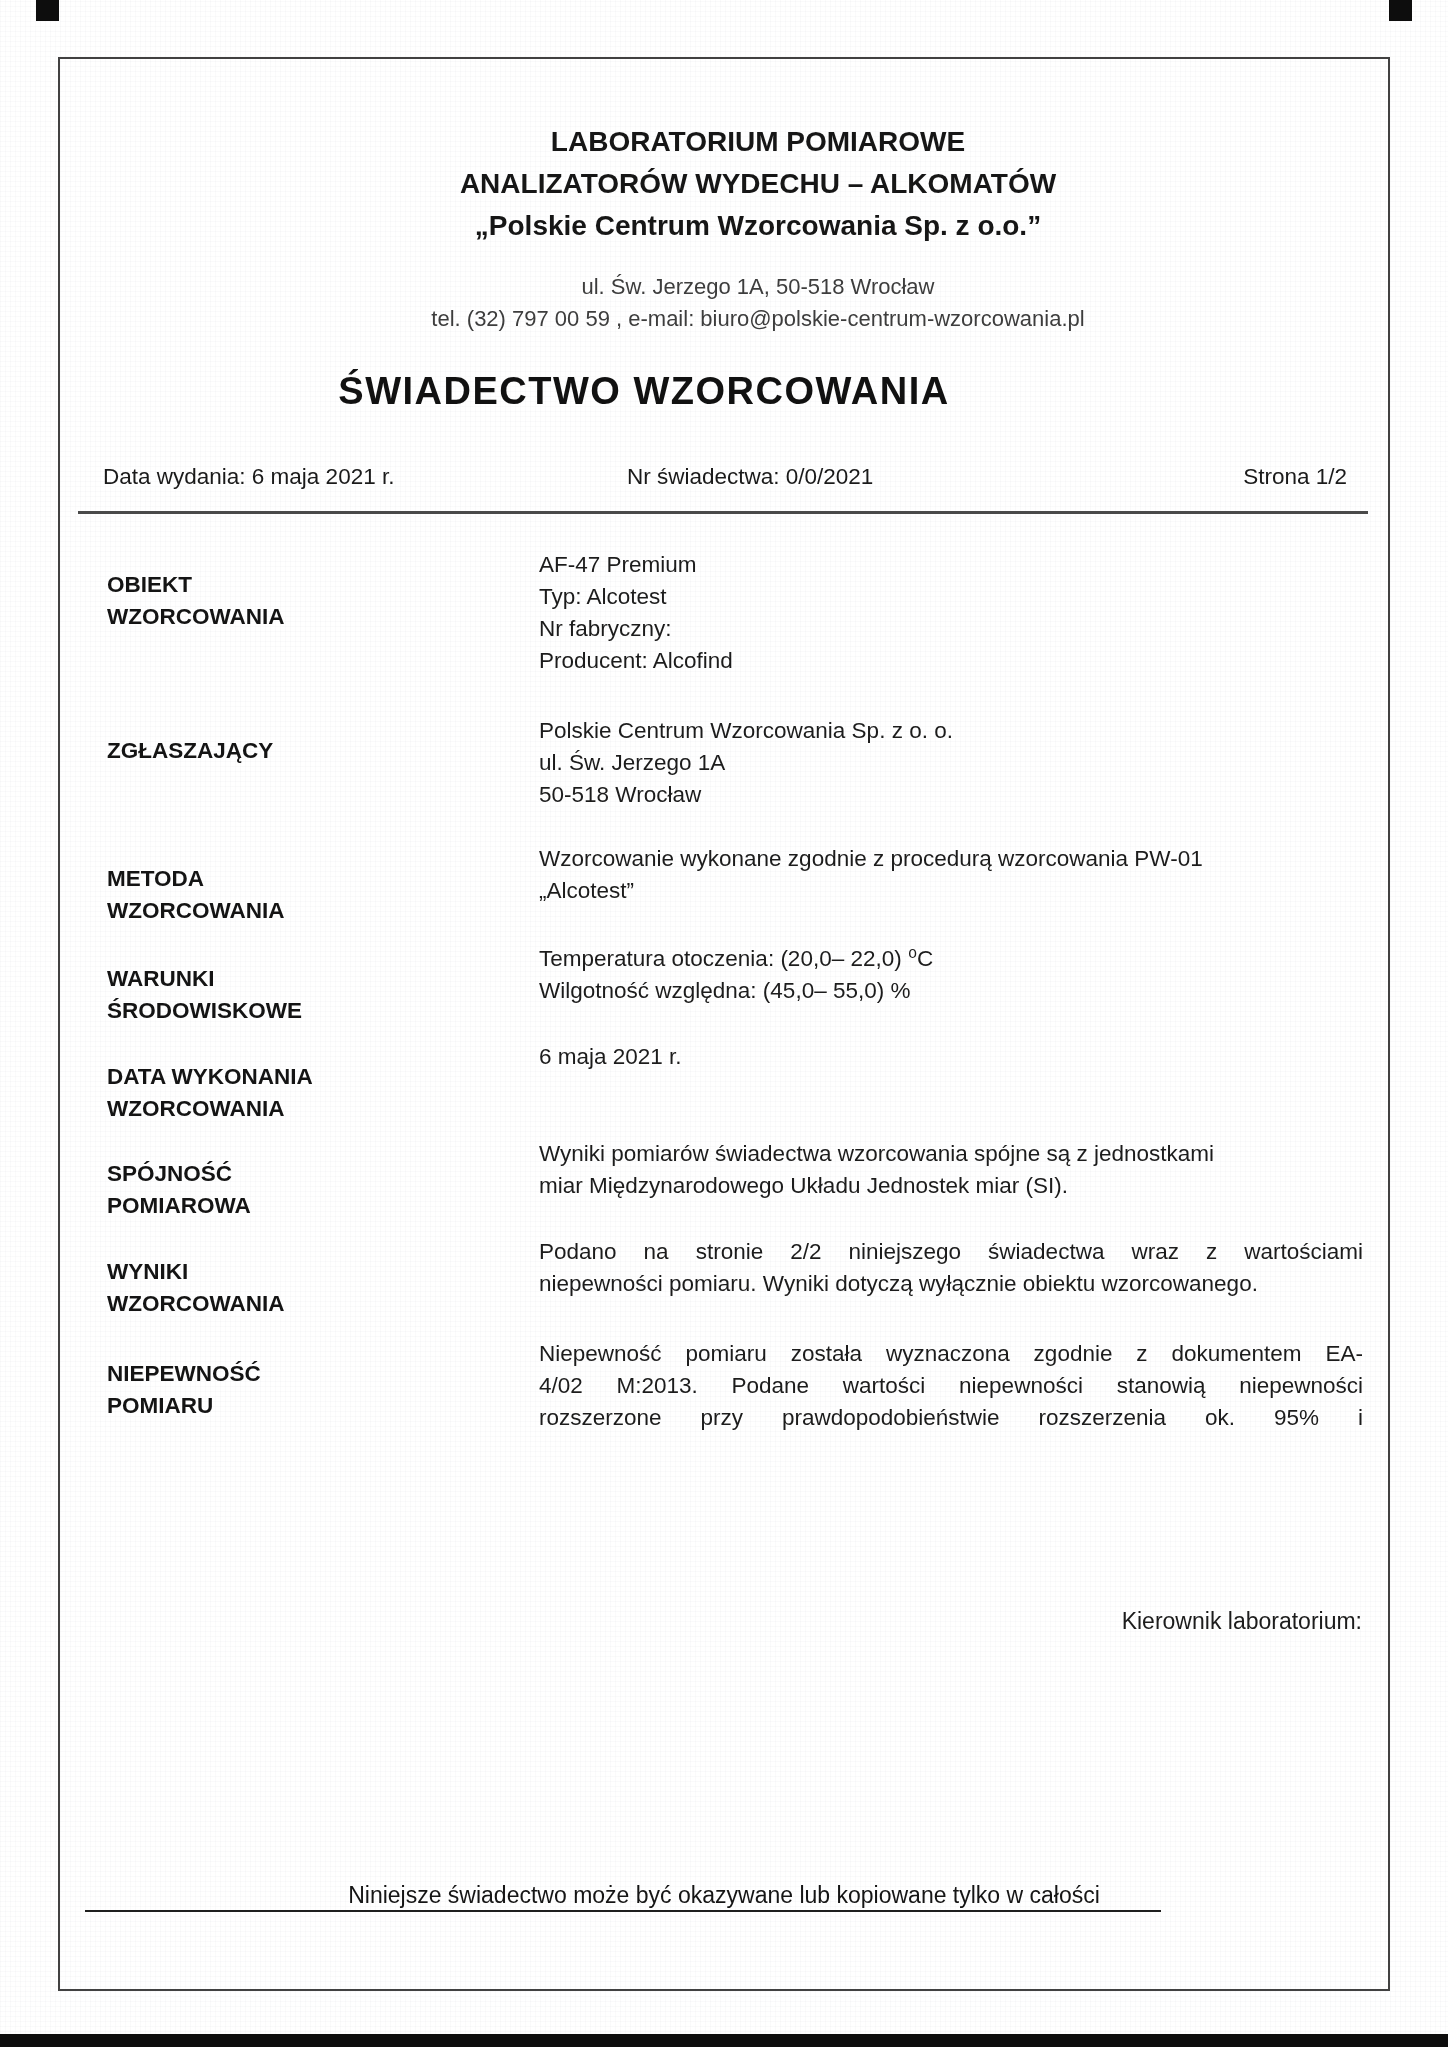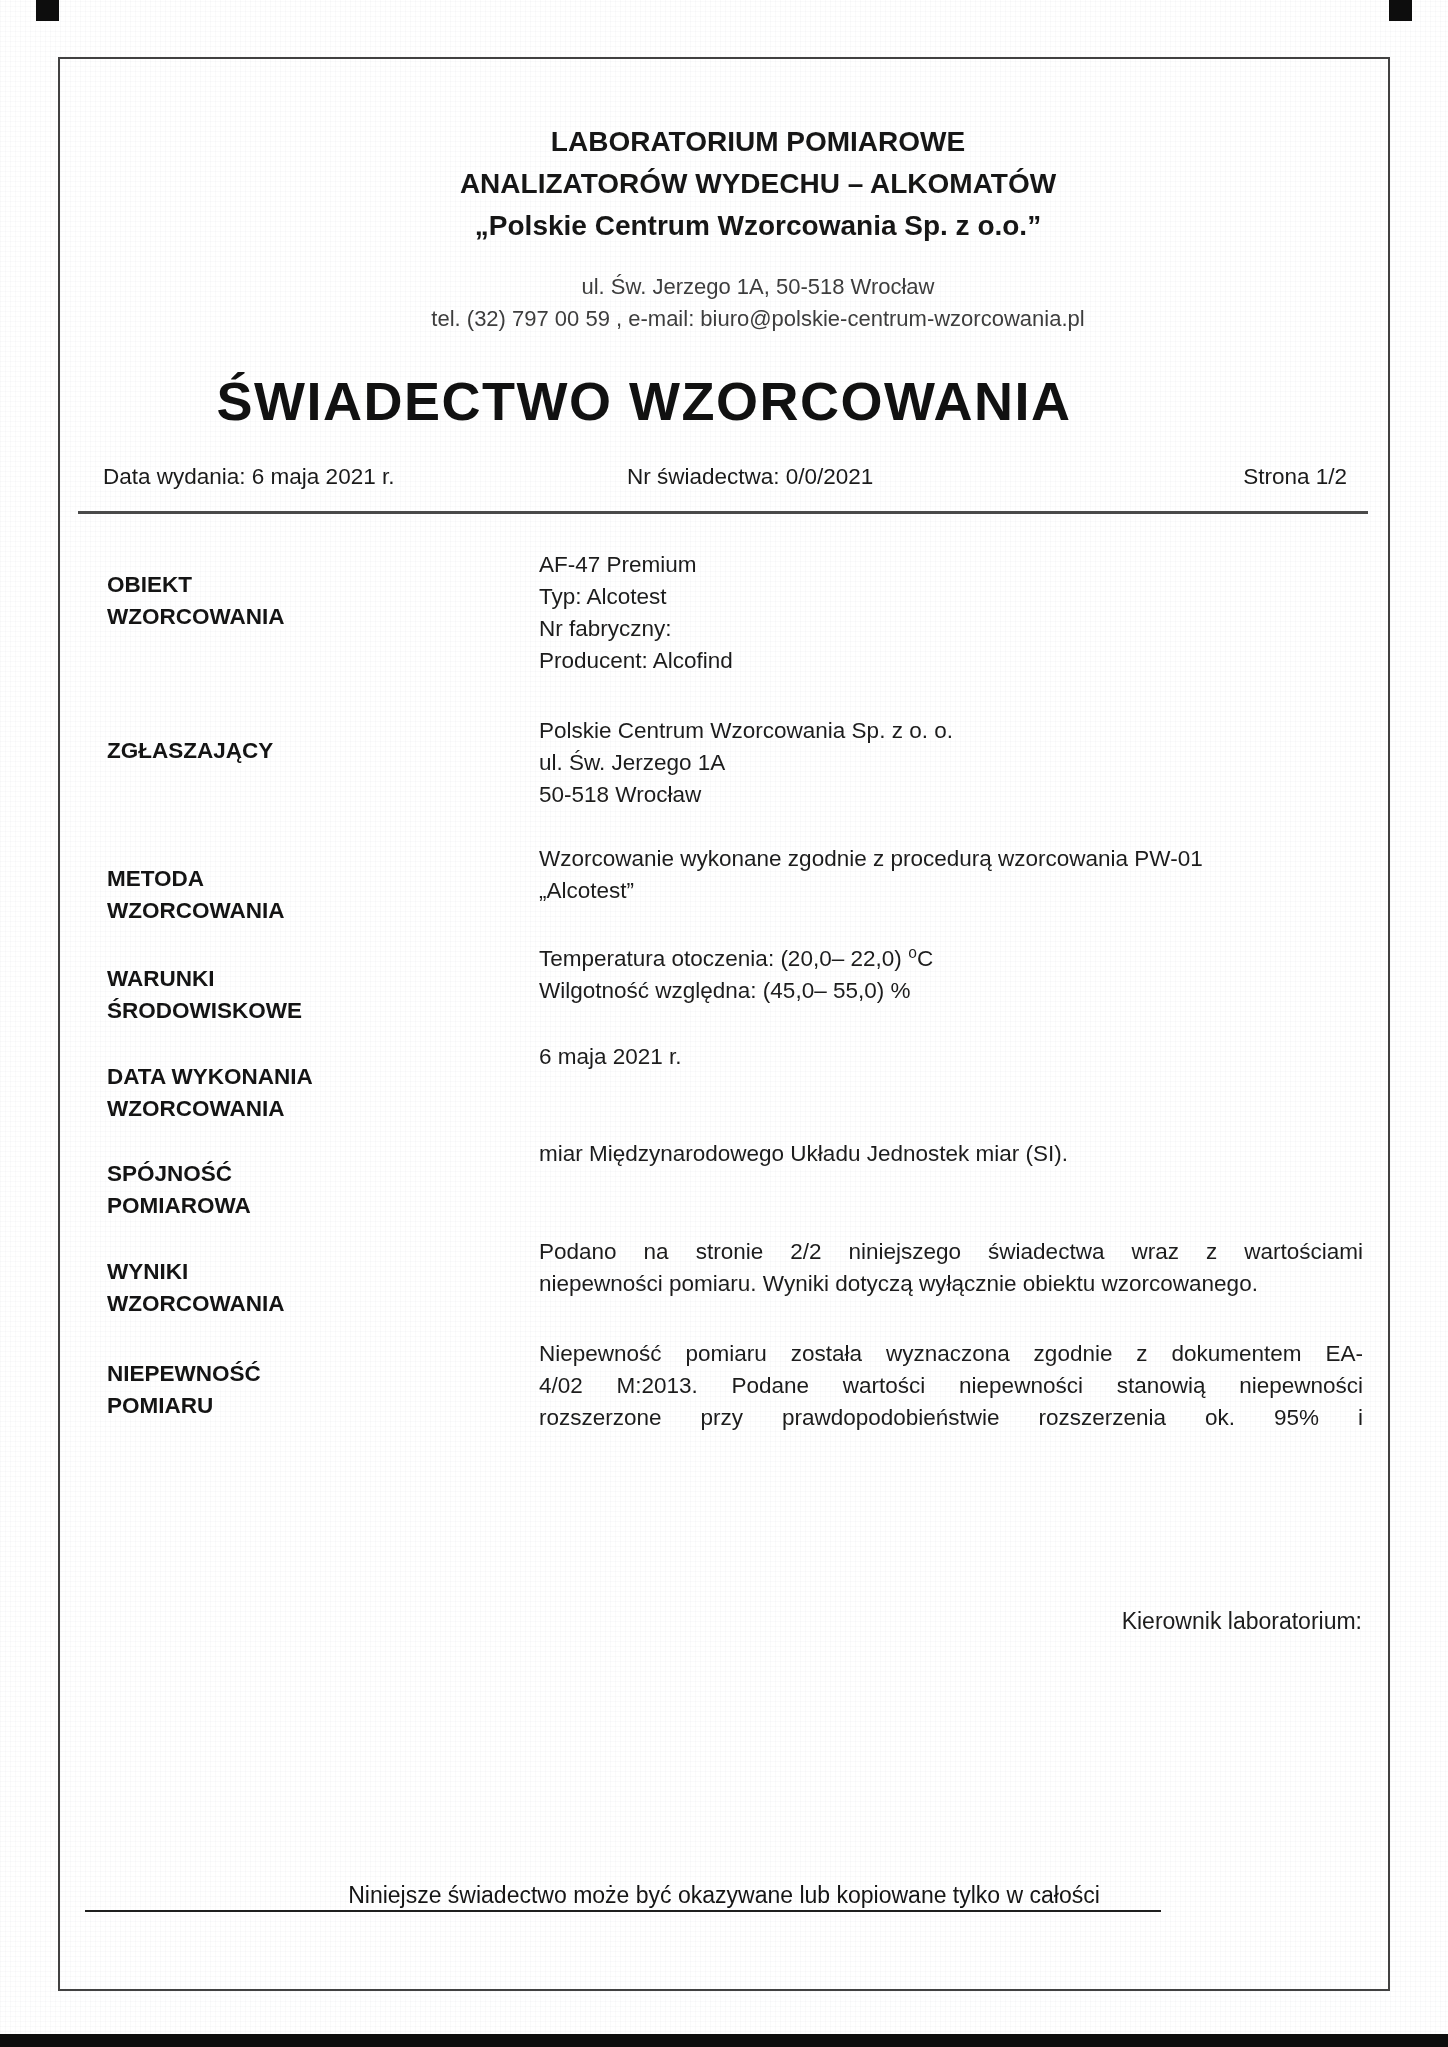--- a/index.html
+++ b/index.html
@@ -17,21 +17,21 @@
   .mark-tr { left:1389px; top:0; width:23px; height:21px; }
   .bottom-strip { position:absolute; left:0; top:2034px; width:1448px; height:13px; background:#0d0d0d; }
   .page-border { position:absolute; left:58px; top:57px; width:1328px; height:1930px; border:2px solid #414141; }
 
   .header { position:absolute; left:0; top:121px; width:1448px; text-align:center;padding-left:34px; }
   .h-bold { font-weight:bold; font-size:28px; line-height:42px; color:#161616; }
   .h-addr { font-size:22px; line-height:32px; color:#3d3d3d; }
   .h-addr.first { margin-top:24px; }
 
   .doc-title { position:absolute; top:370px; left:0; width:1288px; text-align:center;
-               font-size:54px; font-weight:bold; letter-spacing:1.5px; color:#111; }
+               font-size:38px; font-weight:bold; letter-spacing:1.5px; color:#111; }
 
   .meta-row { position:absolute; top:464px; left:0; width:1448px; font-size:22.5px; }
   .meta-date { position:absolute; left:103px; }
   .meta-cert { position:absolute; left:627px; }
   .meta-page { position:absolute; right:101px; }
 
   .rule { position:absolute; top:511px; left:78px; width:1290px; height:3px; background:#4a4a4a; }
 
   .sec { position:absolute; left:0; width:1448px; }
   .sec-label { position:absolute; left:107px; top:0; width:380px; font-weight:bold;
@@ -130,20 +130,21 @@
       <div>6 maja 2021 r.</div>
     </div>
   </div>
 
   <div class="sec" style="top:1138px">
     <div class="sec-label">
       <div>SPÓJNOŚĆ</div>
       <div>POMIAROWA</div>
     </div>
     <div class="sec-value">
+      <div>Wyniki pomiarów świadectwa wzorcowania spójne są z jednostkami</div>
       <div>miar Międzynarodowego Układu Jednostek miar (SI).</div>
     </div>
   </div>
 
   <div class="sec" style="top:1236px">
     <div class="sec-label">
       <div>WYNIKI</div>
       <div>WZORCOWANIA</div>
     </div>
     <div class="sec-value">

